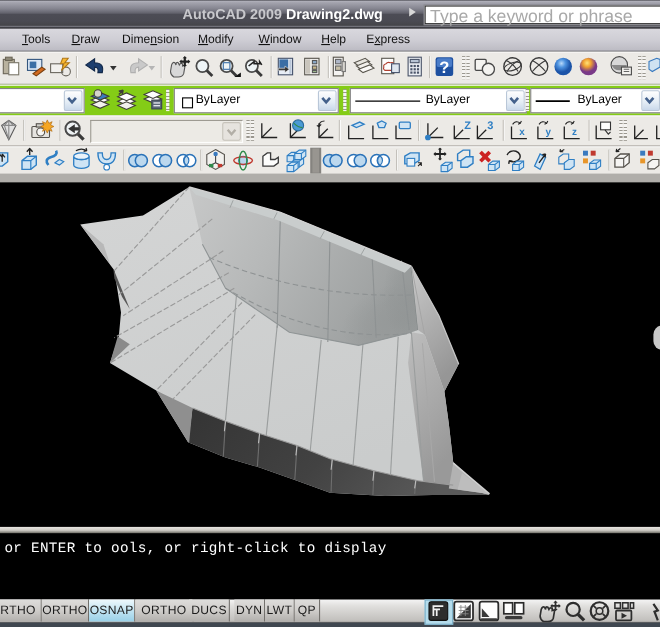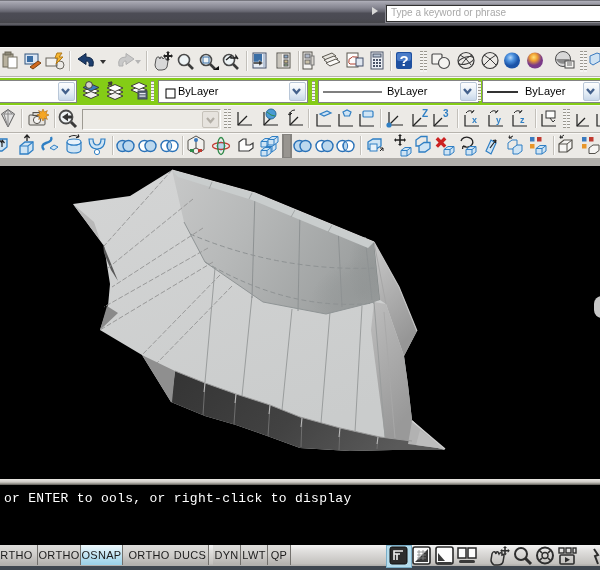--- a/index.html
+++ b/index.html
@@ -6,21 +6,21 @@
 body{width:600px;height:570px;overflow:hidden;background:#000;font-family:"Liberation Sans",sans-serif;}
 #app{position:absolute;top:0;left:0;width:600px;height:570px;overflow:hidden;}
 .abs{position:absolute;}
 
 #title{top:0;left:0;width:600px;height:26px;
 background:linear-gradient(to bottom,#3a3a40 0px,#b2b2bc 1px,#a6a6b0 2px,#84848f 8px,#62626c 12px,#4c4c55 13px,#4a4a52 19px,#454549 23px,#77777f 24px,#3e3e44 25px,#35353b 26px);}
 #title .t1{position:absolute;left:166px;top:5px;font-size:13px;font-weight:bold;color:#c8c8cc;letter-spacing:0px;}
 #title .t2{color:#ffffff;}
 #title .arr{position:absolute;left:372px;top:7px;width:0;height:0;border-left:6px solid #d8d8d8;border-top:4.5px solid transparent;border-bottom:4.5px solid transparent;}
 #sbox{position:absolute;left:386px;top:5px;width:214px;height:15px;background:#fff;border:1px solid #303030;box-shadow:0 0 0 1px #8a8a92;}
-#sbox span{position:absolute;left:4px;top:1px;font-size:10px;color:#a8a8a8;text-align:center;}
+#sbox span{position:absolute;left:4px;top:1px;font-size:16px;color:#a8a8a8;text-align:center;}
 
 #menu{top:26px;left:0;width:600px;height:21px;background:linear-gradient(to bottom,#d9d8de 0px,#cfced5 10px,#bebdc5 19px,#9c9ba3 20px,#8b8a92 21px);}
 #menu span{position:absolute;top:4px;font-size:11px;color:#111;}
 #menu u{text-decoration:underline;}
 
 .trow{left:0;width:600px;background:#eceae6;}
 #row1{top:47px;height:28px;border-top:1px solid #f8f7f5;border-bottom:1px solid #b7b4ae;}
 #row2{top:77px;height:27px;background:#84cc16;border-top:1px solid #f8f7f5;border-bottom:1px solid #b7b4ae;}
 #row3{top:105px;height:26px;border-top:1px solid #f8f7f5;border-bottom:1px solid #b7b4ae;}
 #row4{top:133px;height:24px;border-top:1px solid #f8f7f5;border-bottom:1px solid #a09d97;}
@@ -38,24 +38,34 @@
 #cmd{top:485px;left:0;width:600px;height:60px;background:#000;}
 #cmd .line{position:absolute;left:4px;top:6px;font-family:"Liberation Mono",monospace;font-size:13px;color:#fff;letter-spacing:0.28px;}
 
 #status{top:545px;left:0;width:600px;height:25px;background:linear-gradient(to bottom,#f4f4f4 0px,#e0dfdd 6px,#c2c0bd 19px,#b2b0ad 20px);border-bottom:4px solid #3f4750;box-sizing:border-box;}
 .sbtn{position:absolute;top:0px;height:20px;background:linear-gradient(to bottom,#dedddb 0px,#cfcdca 10px,#b4b2af 19px);border-right:1px solid #73716d;color:#1c1c1c;font-size:11px;text-align:center;line-height:20px;letter-spacing:0.3px;}
 </style>
 </head>
 <body>
 <div id="app">
   <div id="title" class="abs">
+    <span class="t1">AutoCAD 2009 <span class="t2">Drawing2.dwg</span></span>
     <span class="arr"></span>
     <div id="sbox">
         <span>Type a keyword or phrase</span>
       </div>
+  </div>
+  <div id="menu" class="abs">
+    <span style="left:20px"><u>T</u>ools</span>
+    <span style="left:65px"><u>D</u>raw</span>
+    <span style="left:111px">Dime<u>n</u>sion</span>
+    <span style="left:180px"><u>M</u>odify</span>
+    <span style="left:235px"><u>W</u>indow</span>
+    <span style="left:292px"><u>H</u>elp</span>
+    <span style="left:333px">E<u>x</u>press</span>
   </div>
   <div id="row1" class="abs trow">
   <svg width="600" height="28" style="position:absolute;top:0;left:0">
 
     <rect x="3" y="6" width="10" height="13" fill="#b9b29f" stroke="#6b6657"></rect>
     <rect x="5" y="4" width="6" height="3" fill="#8f8a79" stroke="#6b6657"></rect>
     <rect x="8" y="9" width="9" height="11" fill="#fff" stroke="#7a7668"></rect>
 
     <rect x="25" y="6" width="13" height="10" fill="#dce7f4" stroke="#33567e"></rect>
     <rect x="27" y="8" width="6" height="6" fill="#3a6ea5"></rect>

